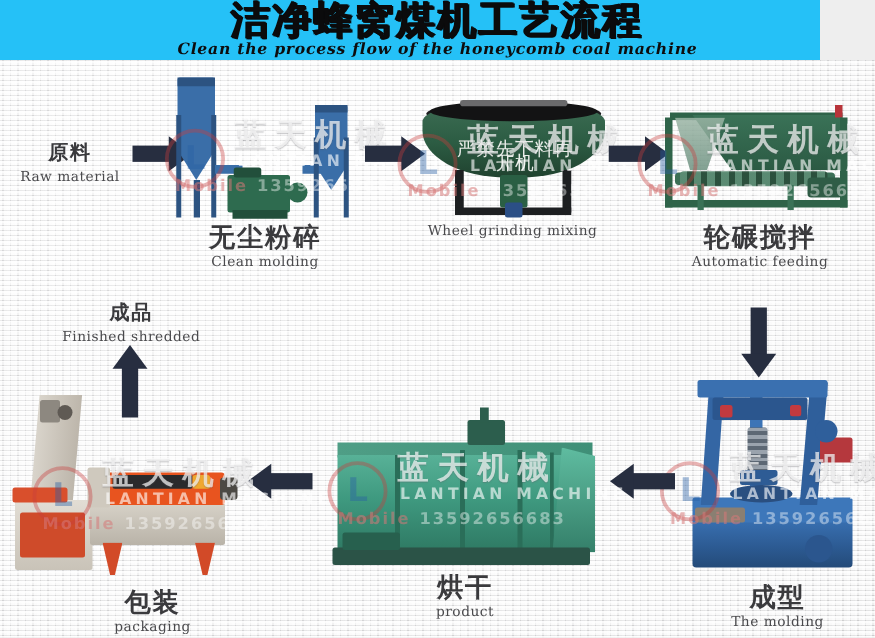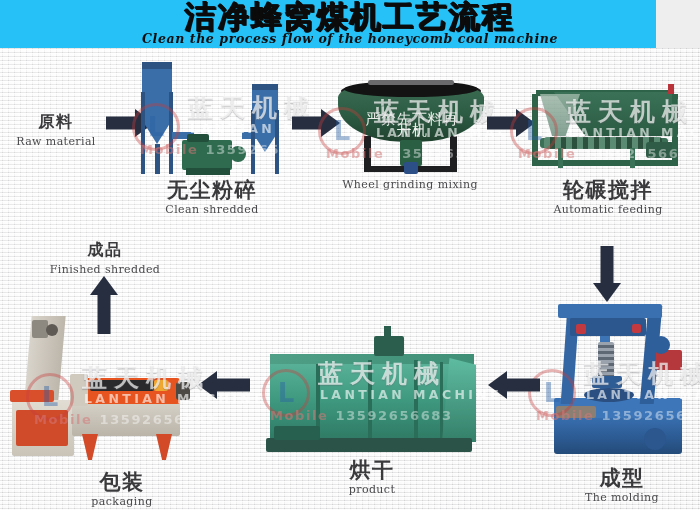--- a/index.html
+++ b/index.html
@@ -168,21 +168,21 @@
     <div class="wm-logo">L</div>
     <div class="wm-cn">蓝天机械</div>
     <div class="wm-en">LANTIAN MACHINE</div>
     <div class="wm-mobile">
       <span class="lbl">Mobile</span><span>13592656683</span>
     </div>
   </div>
 
   <div class="cap" style="left:136px;top:178px;width:152px;">
     <div class="cn">无尘粉碎</div>
-    <div class="en">Clean shredded</div>
+    <div class="en">Clean molding</div>
   </div>
 
   <div class="arrow right" style="left:292px;top:108px;width:48px;height:30px;">
     <div class="shaft" style="width:31px;"></div>
     <div class="head"></div>
   </div>
 
   <div class="machine" style="left:338px;top:78px;width:146px;height:98px;">
     <div class="pt" style="left:3px;top:4px;width:140px;height:18px;border-radius:50%;background:#1d1d1f;"></div>
     <div class="pt" style="left:0px;top:2px;width:146px;height:62px;border-radius:50% 50% 46% 46%/28% 28% 60% 60%;background:linear-gradient(180deg,#3e6f55 0%,#2c5c43 55%,#20422f 100%);"></div>

